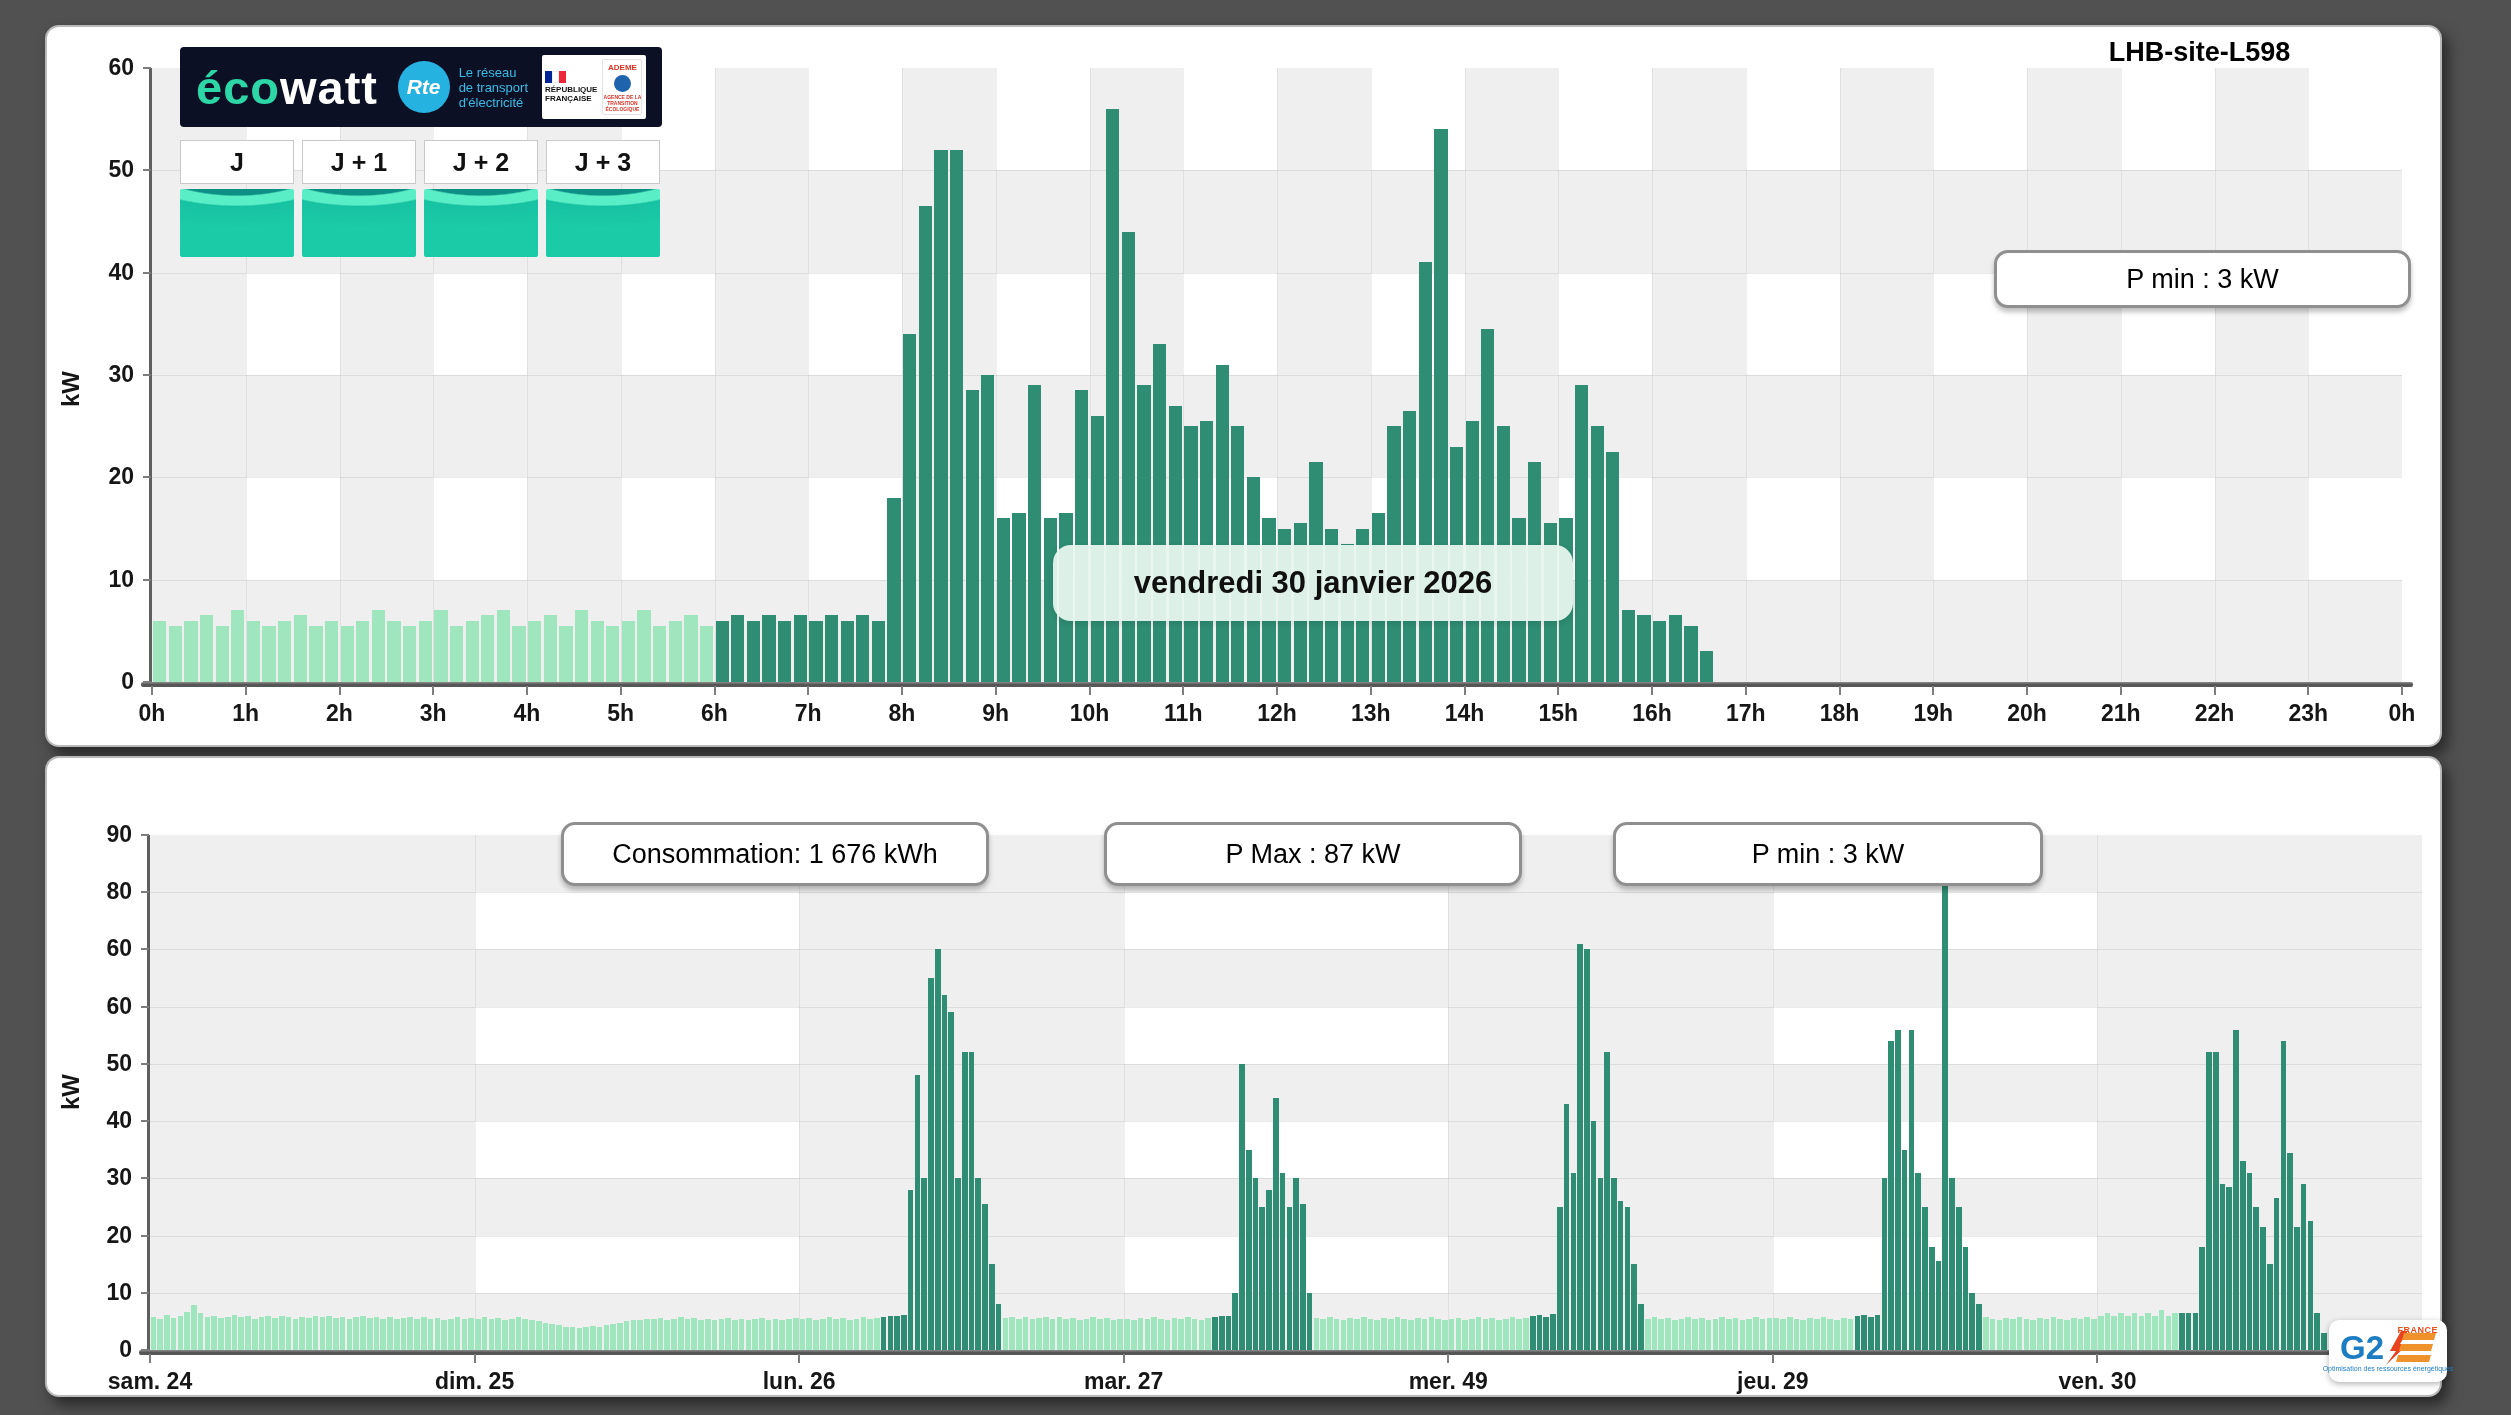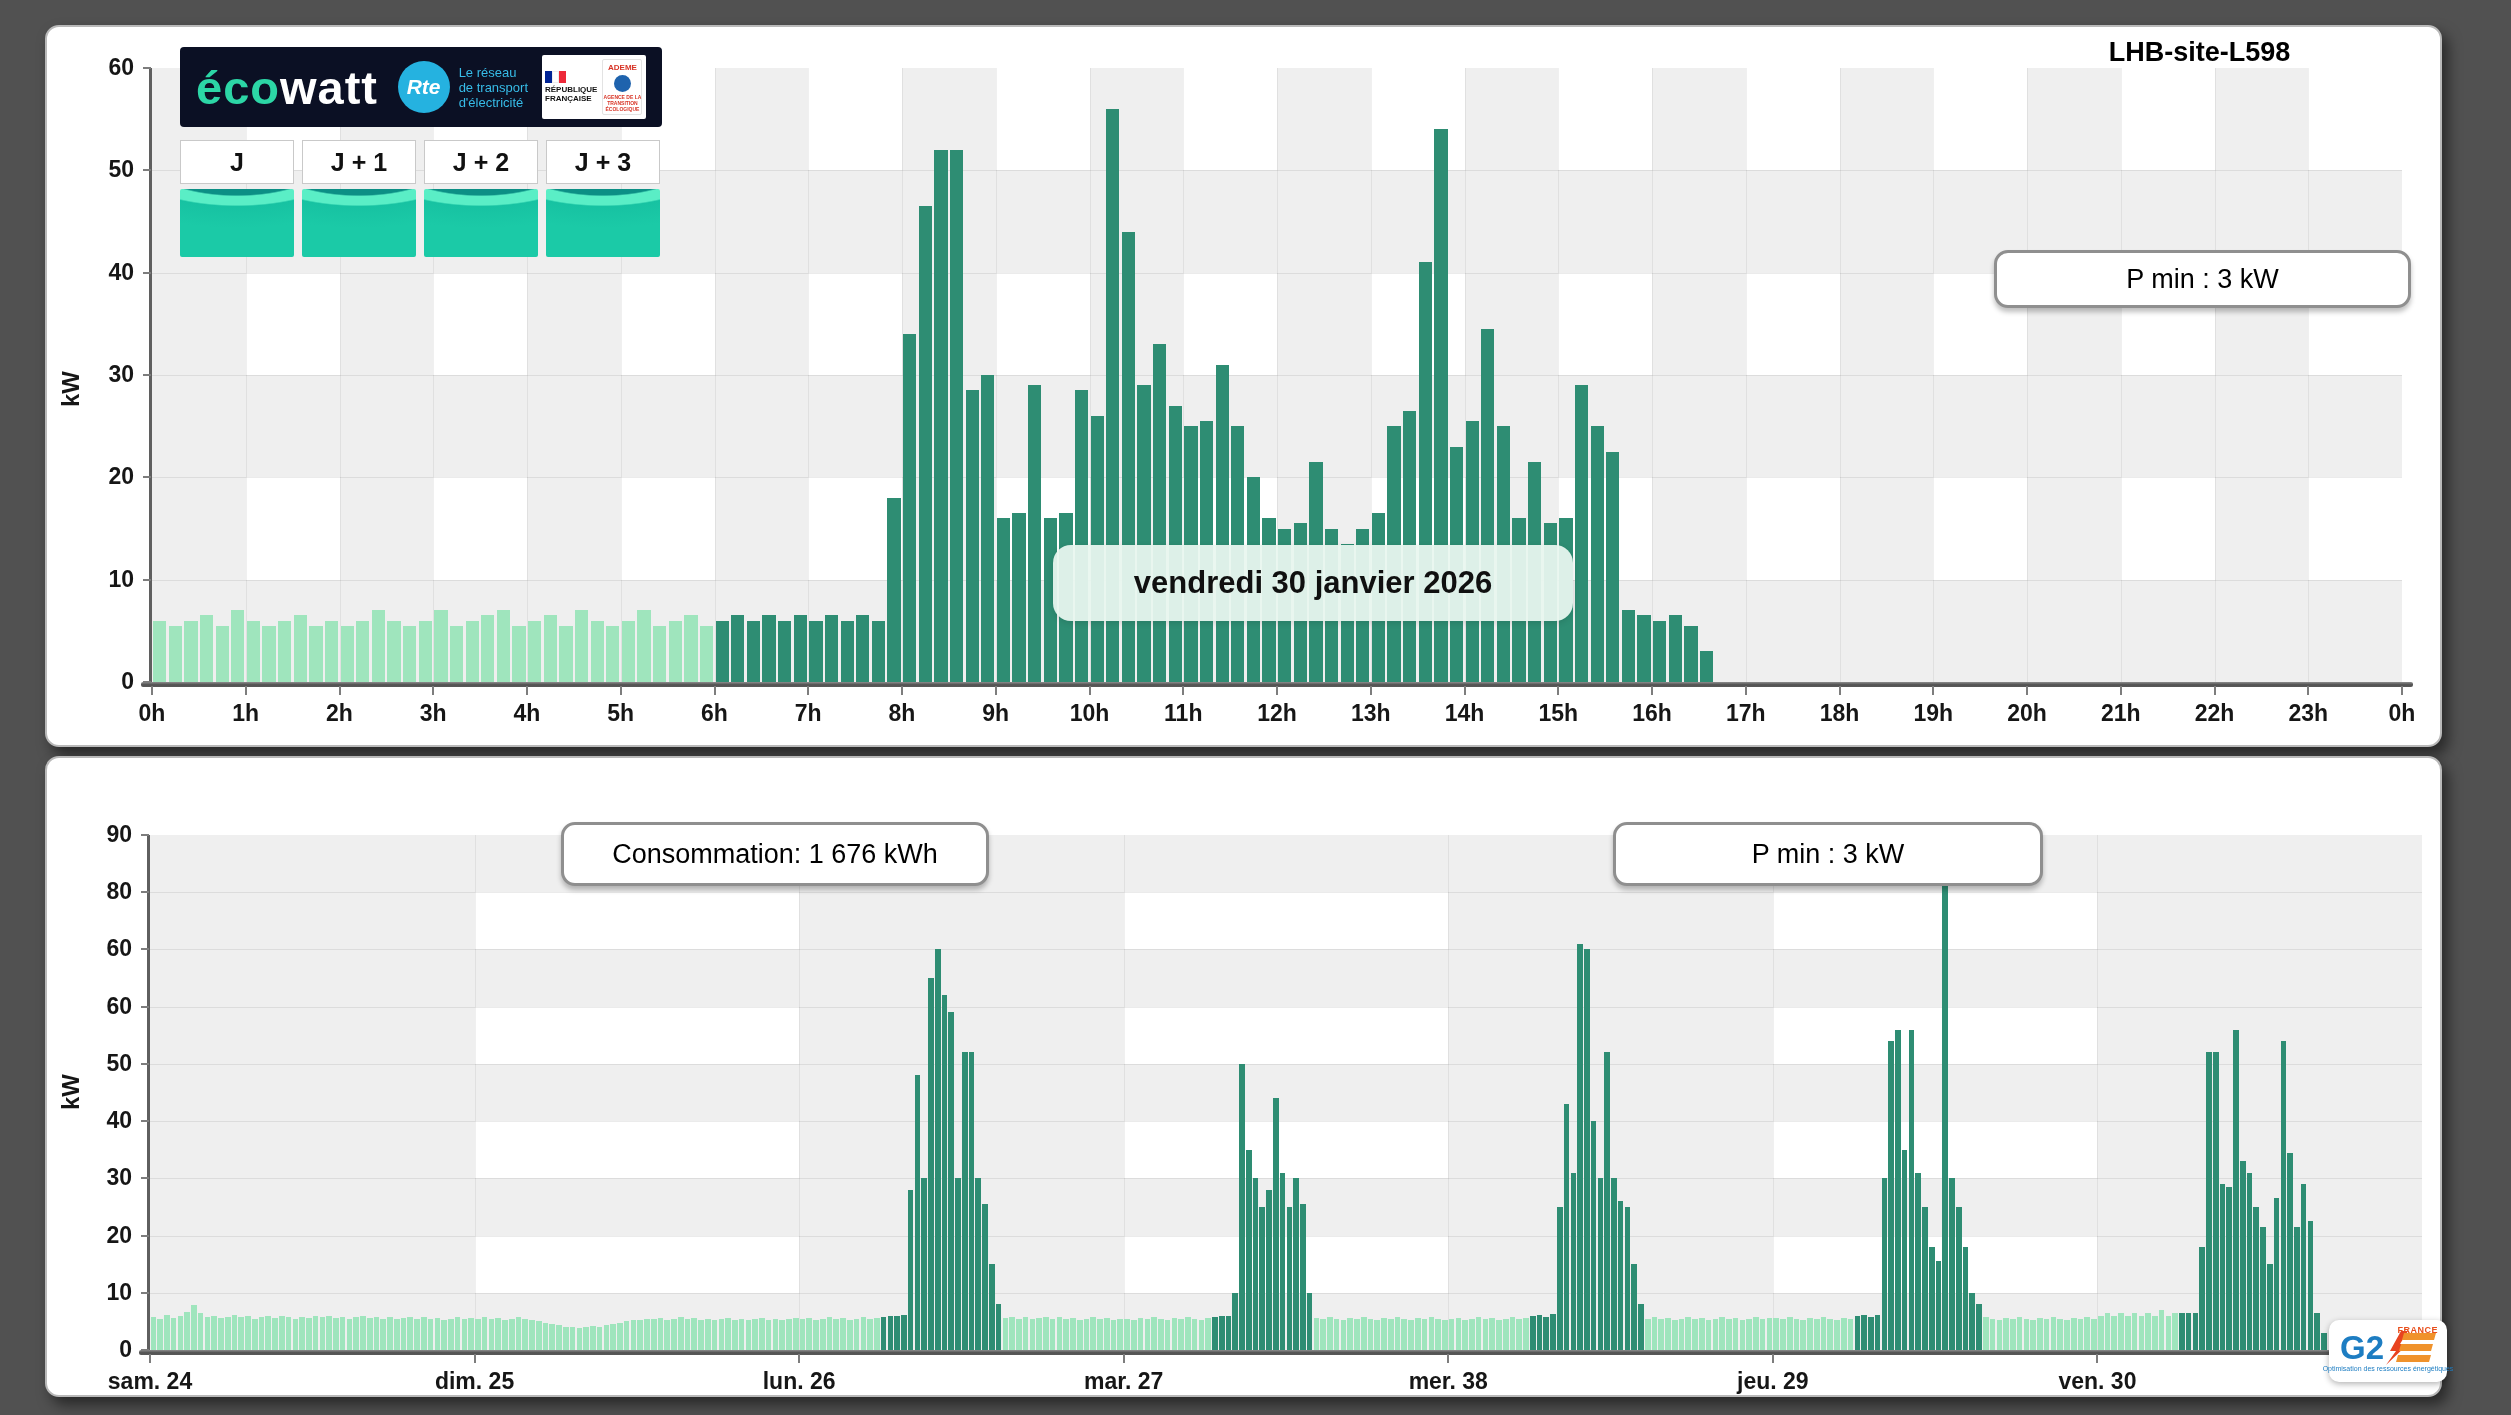--- a/index.html
+++ b/index.html
@@ -722,21 +722,21 @@
   <div id="week-xticks">
       <div class="tick" style="left: 102px; top: 596px; position: absolute;"></div>
       <div class="xlab" style="left: 43px; top: 610px; position: absolute;">sam. 24</div>
       <div class="tick" style="left: 426.571px; top: 596px; position: absolute;"></div>
       <div class="xlab" style="left: 367.571px; top: 610px; position: absolute;">dim. 25</div>
       <div class="tick" style="left: 751.143px; top: 596px; position: absolute;"></div>
       <div class="xlab" style="left: 692.143px; top: 610px; position: absolute;">lun. 26</div>
       <div class="tick" style="left: 1075.71px; top: 596px; position: absolute;"></div>
       <div class="xlab" style="left: 1016.71px; top: 610px; position: absolute;">mar. 27</div>
       <div class="tick" style="left: 1400.29px; top: 596px; position: absolute;"></div>
-      <div class="xlab" style="left: 1341.29px; top: 610px; position: absolute;">mer. 38</div>
+      <div class="xlab" style="left: 1341.29px; top: 610px; position: absolute;">mer. 49</div>
       <div class="tick" style="left: 1724.86px; top: 596px; position: absolute;"></div>
       <div class="xlab" style="left: 1665.86px; top: 610px; position: absolute;">jeu. 29</div>
       <div class="tick" style="left: 2049.43px; top: 596px; position: absolute;"></div>
       <div class="xlab" style="left: 1990.43px; top: 610px; position: absolute;">ven. 30</div>
       <div class="tick" style="left: 2374px; top: 596px; position: absolute;"></div>
     </div>
   <div id="week-ylabels">
       <div class="ytick" style="left: 94px; top: 591px; position: absolute;"></div>
       <div class="ylab" style="left: 33px; top: 578px; position: absolute;">0</div>
       <div class="ytick" style="left: 94px; top: 533.778px; position: absolute;"></div>
@@ -754,20 +754,21 @@
       <div class="ytick" style="left: 94px; top: 190.444px; position: absolute;"></div>
       <div class="ylab" style="left: 33px; top: 177.444px; position: absolute;">60</div>
       <div class="ytick" style="left: 94px; top: 133.222px; position: absolute;"></div>
       <div class="ylab" style="left: 33px; top: 120.222px; position: absolute;">80</div>
       <div class="ytick" style="left: 94px; top: 76px; position: absolute;"></div>
       <div class="ylab" style="left: 33px; top: 63px; position: absolute;">90</div>
     </div>
   <div class="kw" style="left:6px;top:320px;">kW</div>
 
   <div class="statbox" style="left:514px;top:64px;width:422px;height:58px;line-height:58px;">Consommation: 1 676 kWh</div>
+  <div class="statbox" style="left:1057px;top:64px;width:412px;height:58px;line-height:58px;">P Max :  87 kW</div>
   <div class="statbox" style="left:1566px;top:64px;width:424px;height:58px;line-height:58px;">P min : 3 kW</div>
 
   <div class="g2e" style="left:2282px;top:562px;width:118px;height:62px;">
     <div class="g2e-row">
       <span class="g2e-g2">G2</span>
       <svg width="52" height="34" viewBox="0 0 52 34">
         <polygon points="17,0 6,20 12,20 2,34 24,13 16,13 24,0" fill="#e8431f"></polygon>
         <g fill="#f0922b">
           <polygon points="20,2 52,2 50,9 18,9"></polygon>
           <polygon points="17,13 49,13 47,20 15,20"></polygon>

